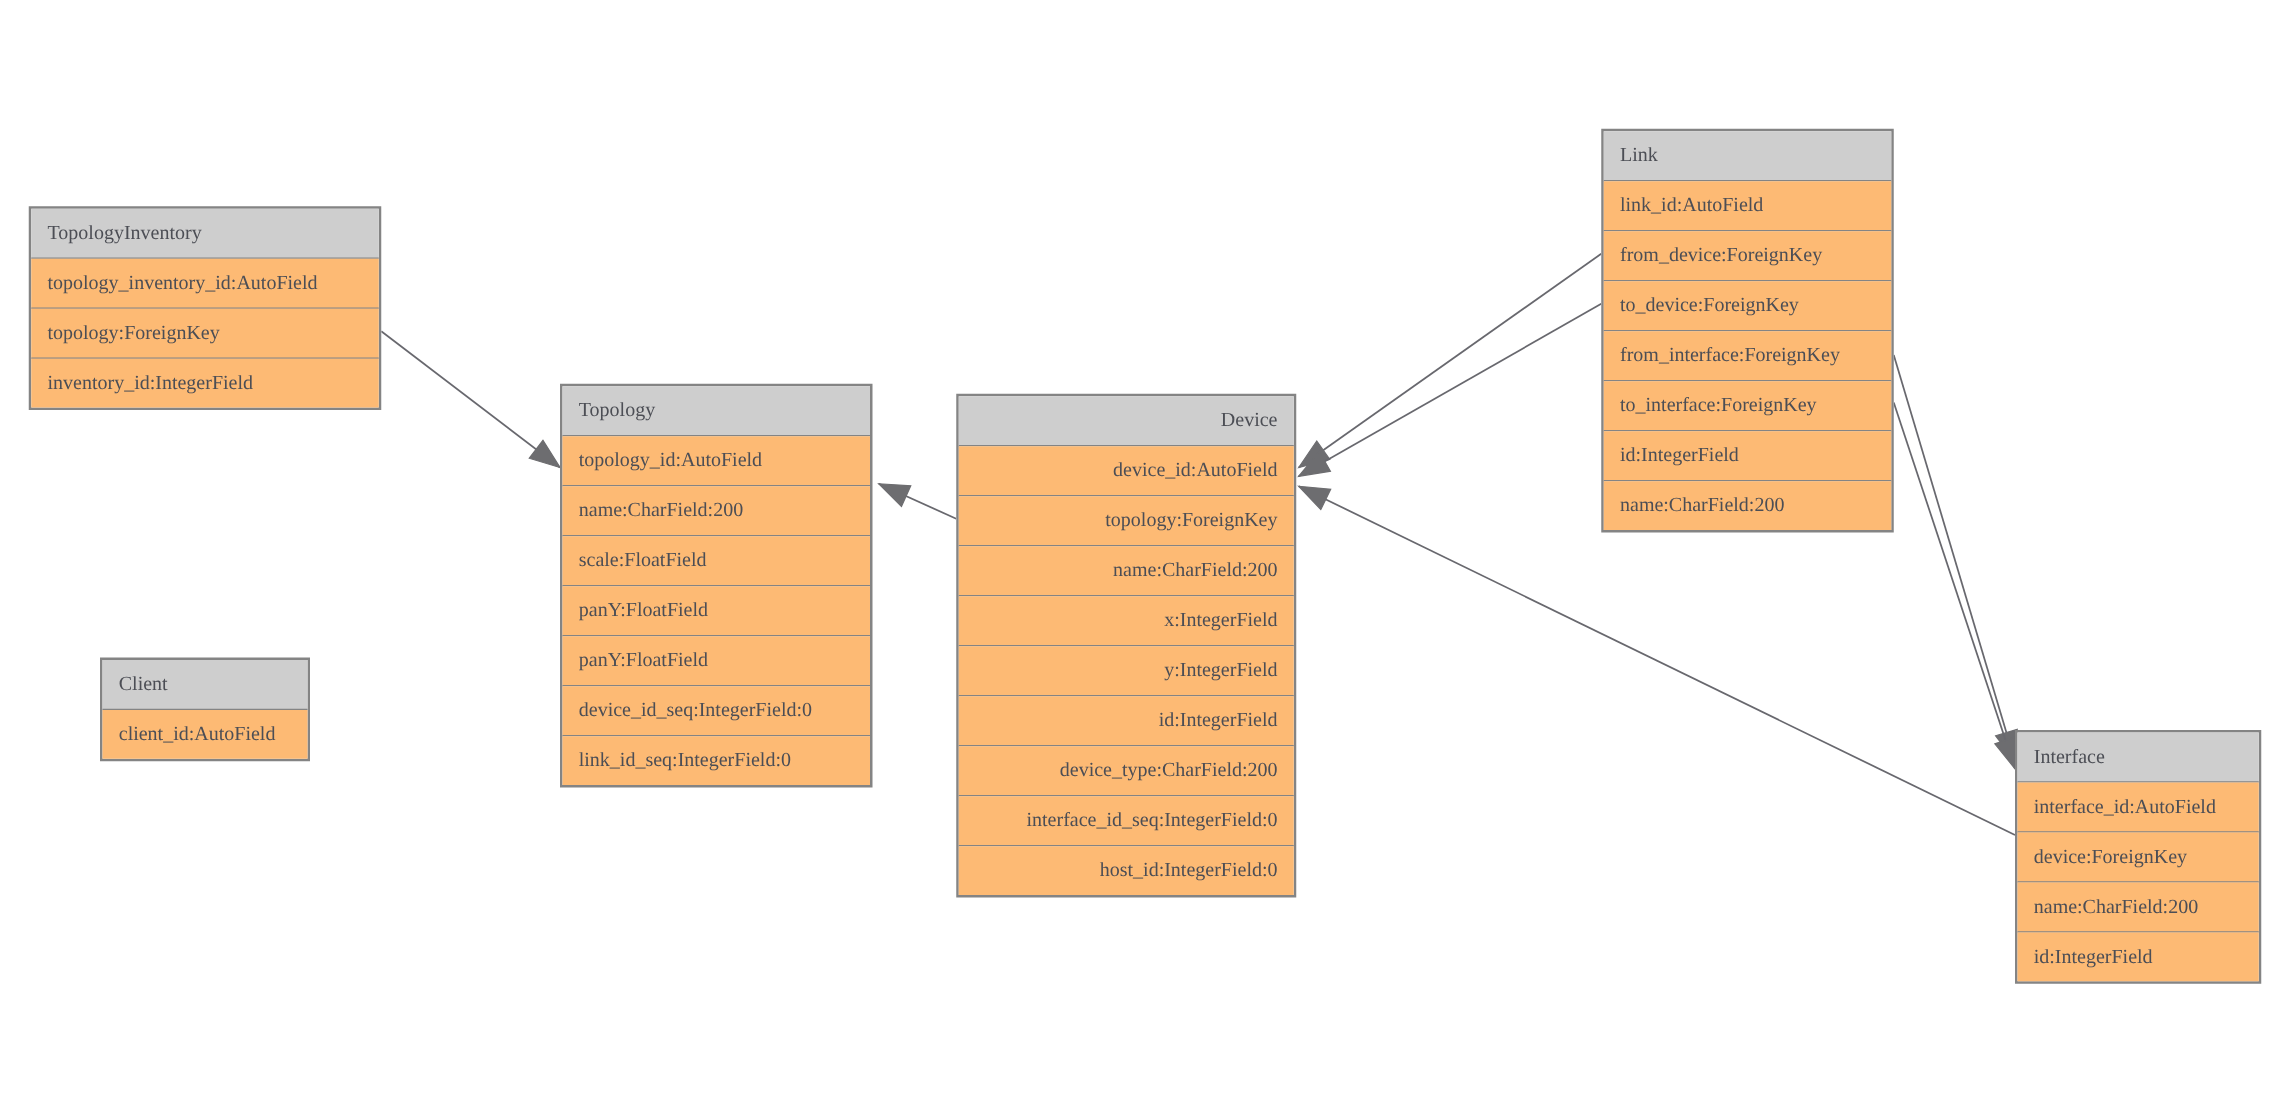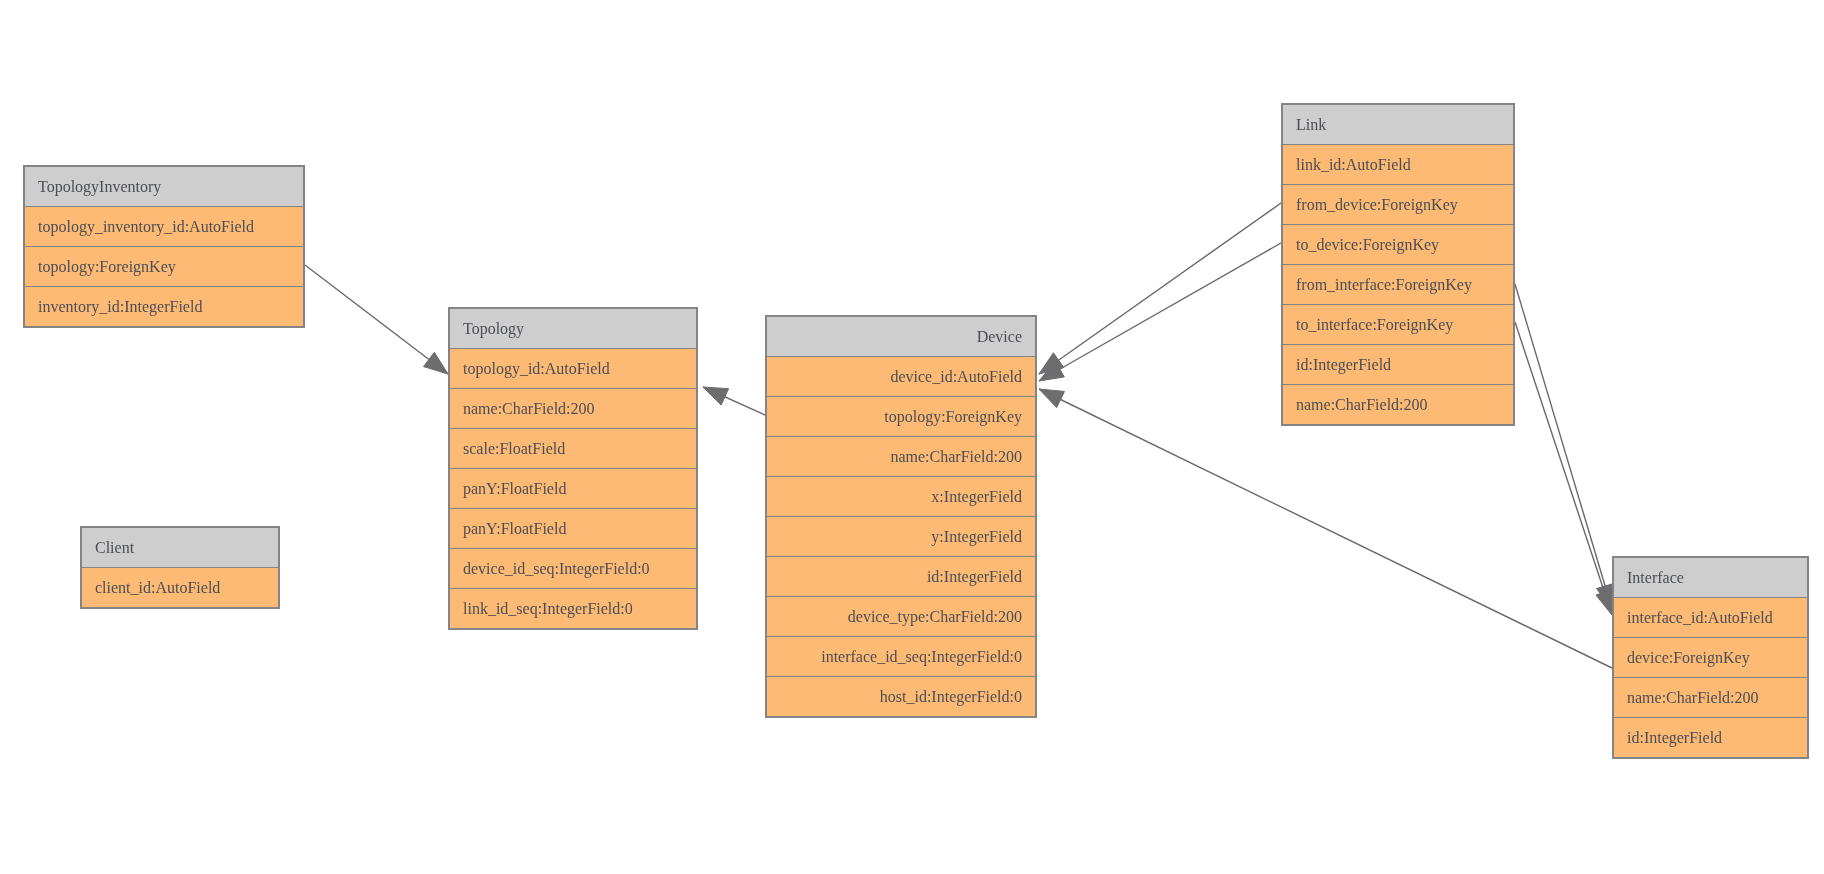--- a/index.html
+++ b/index.html
@@ -92,21 +92,21 @@
     <div class="entity" style="left: 448px; top: 307px; width: 250px;">
       <div class="entity-header">Topology</div>
       <div class="entity-row">topology_id:AutoField</div>
       <div class="entity-row">name:CharField:200</div>
       <div class="entity-row">scale:FloatField</div>
       <div class="entity-row">panY:FloatField</div>
       <div class="entity-row">panY:FloatField</div>
       <div class="entity-row">device_id_seq:IntegerField:0</div>
       <div class="entity-row">link_id_seq:IntegerField:0</div>
     </div>
-    <div class="entity" style="left: 80px; top: 526px; width: 200px;">
+    <div class="entity" style="left: 80px; top: 526px; width: 168px;">
       <div class="entity-header">Client</div>
       <div class="entity-row">client_id:AutoField</div>
     </div>
     <div class="entity" style="left: 765px; top: 315px; width: 272px; text-align: right;">
       <div class="entity-header">Device</div>
       <div class="entity-row">device_id:AutoField</div>
       <div class="entity-row">topology:ForeignKey</div>
       <div class="entity-row">name:CharField:200</div>
       <div class="entity-row">x:IntegerField</div>
       <div class="entity-row">y:IntegerField</div>
@@ -118,20 +118,20 @@
     <div class="entity" style="left: 1281px; top: 103px; width: 234px;">
       <div class="entity-header">Link</div>
       <div class="entity-row">link_id:AutoField</div>
       <div class="entity-row">from_device:ForeignKey</div>
       <div class="entity-row">to_device:ForeignKey</div>
       <div class="entity-row">from_interface:ForeignKey</div>
       <div class="entity-row">to_interface:ForeignKey</div>
       <div class="entity-row">id:IntegerField</div>
       <div class="entity-row">name:CharField:200</div>
     </div>
-    <div class="entity" style="left: 1612px; top: 556px; width: 197px;">
+    <div class="entity" style="left: 1612px; top: 584px; width: 197px;">
       <div class="entity-header">Interface</div>
       <div class="entity-row">interface_id:AutoField</div>
       <div class="entity-row">device:ForeignKey</div>
       <div class="entity-row">name:CharField:200</div>
       <div class="entity-row">id:IntegerField</div>
     </div>
   </div>
 
 </body></html>

